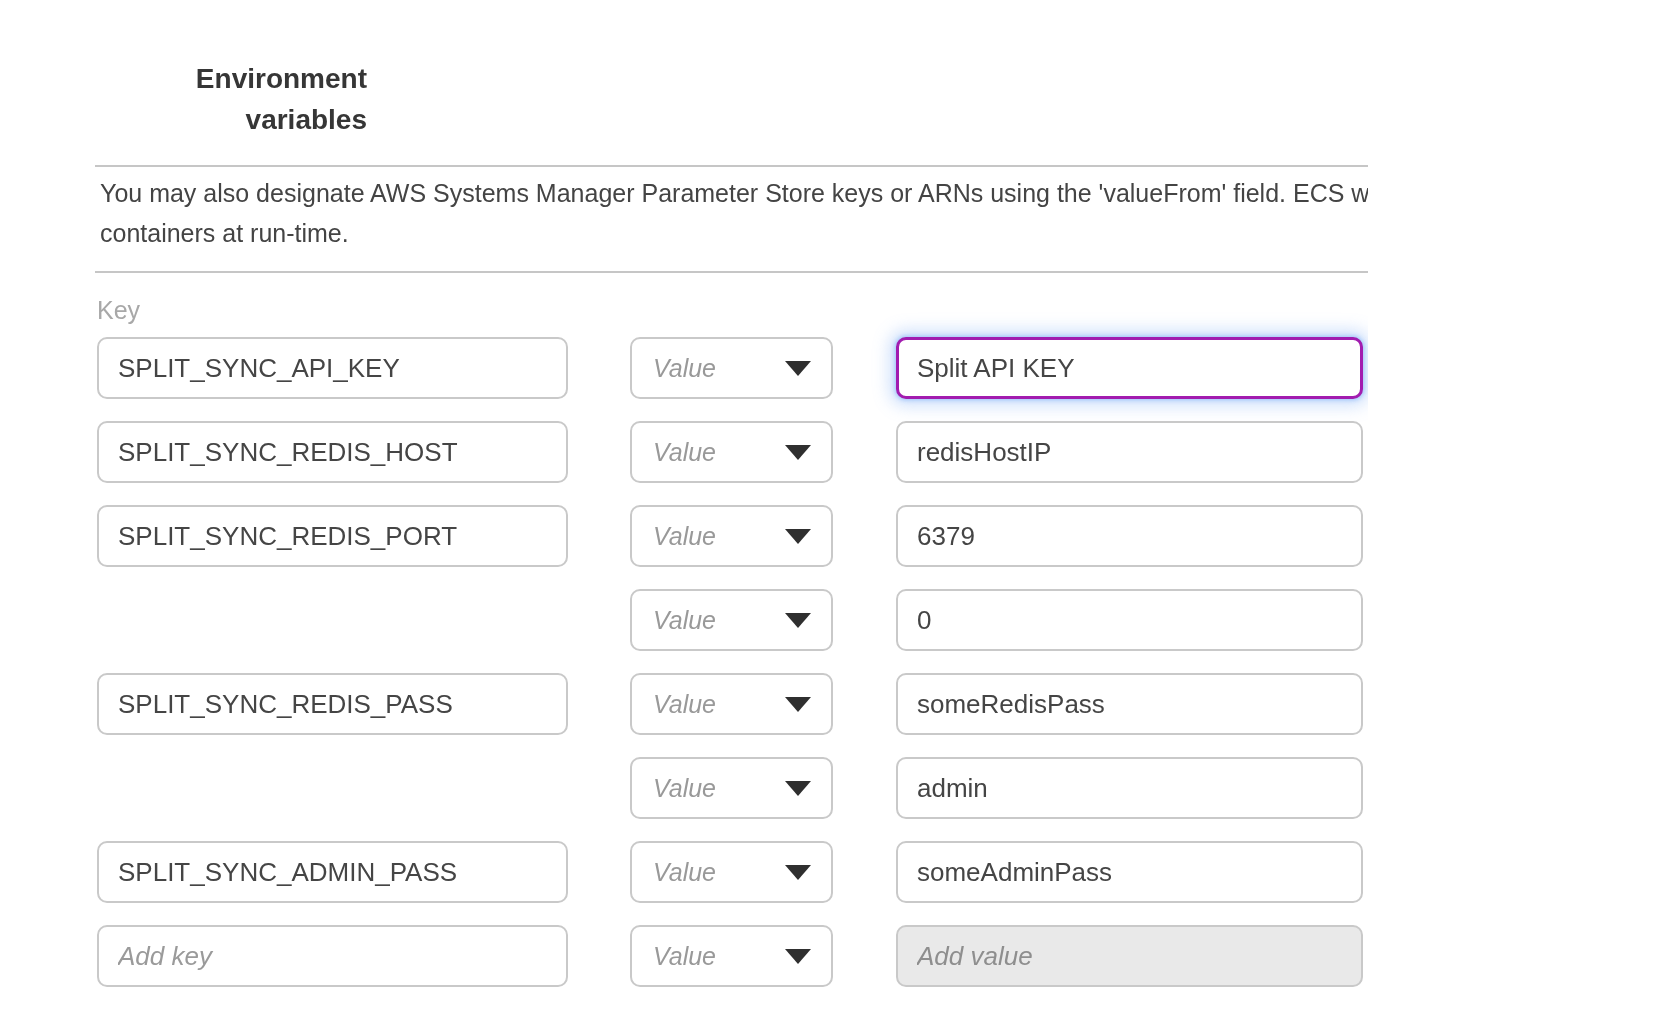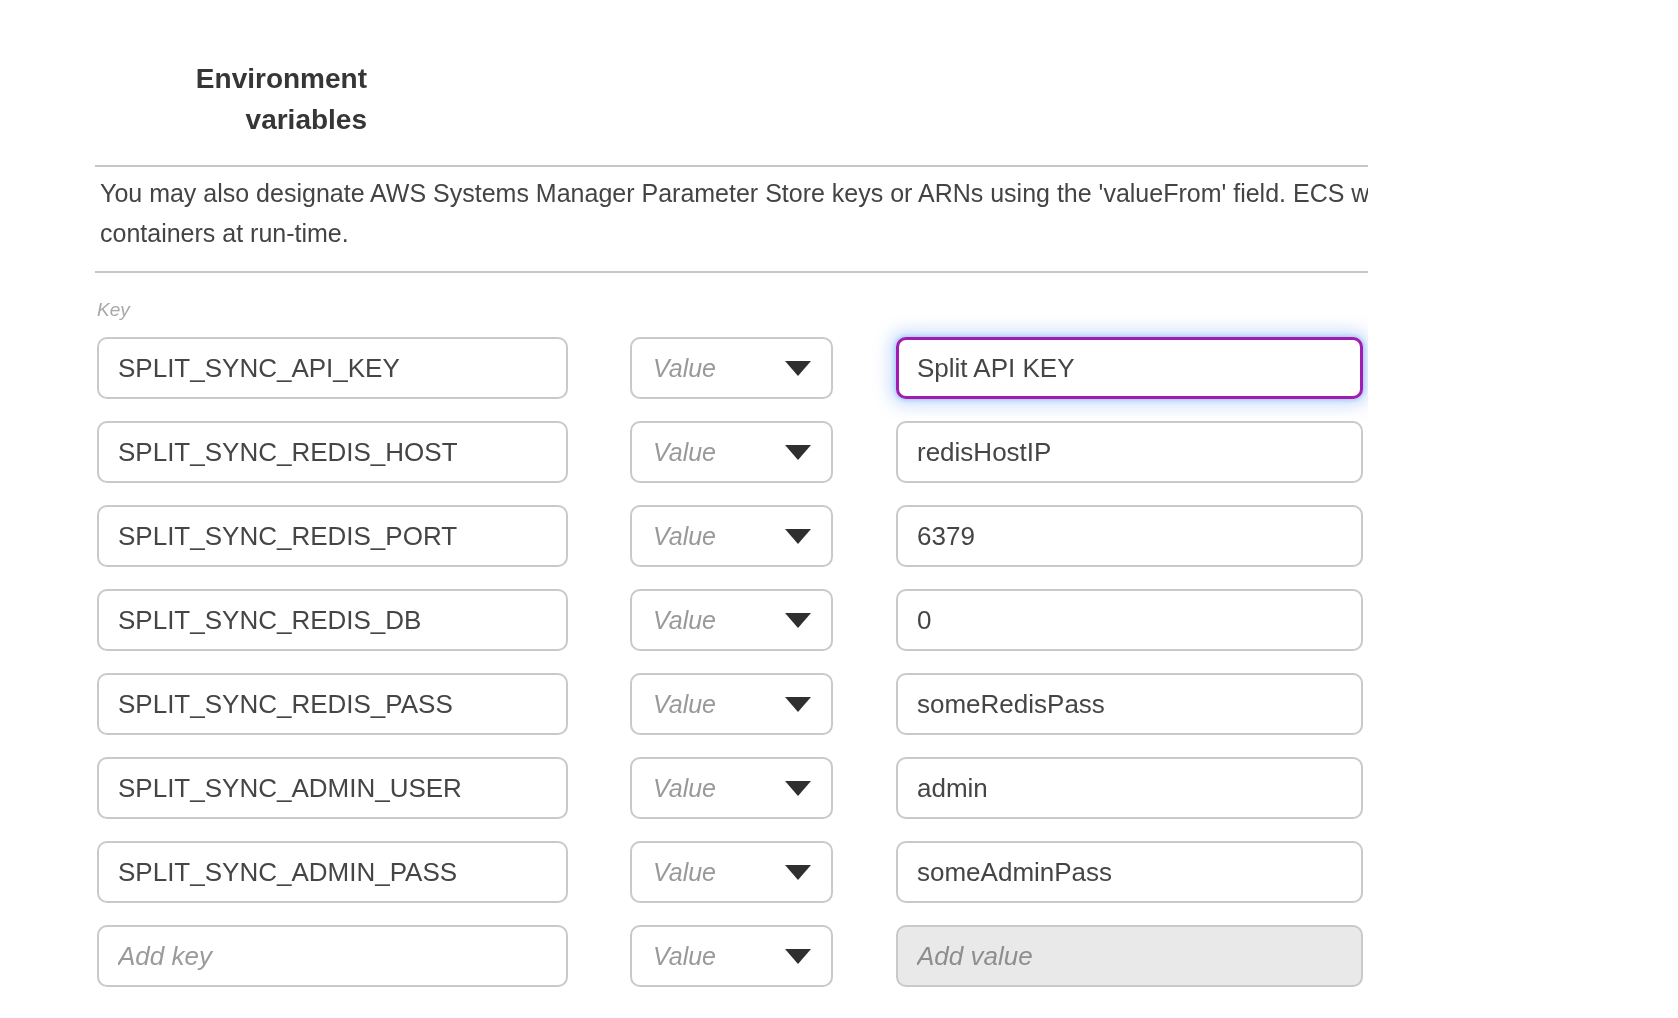--- a/index.html
+++ b/index.html
@@ -43,22 +43,21 @@
     width: 1545px;
     font-size: 25px;
     line-height: 40px;
     color: #444444;
   }
 
   .key-header {
     position: absolute;
     top: 290px;
     left: 97px;
-    font-size: 19px;
-    font-style: italic;
+    font-size: 25px;
     color: #a8a8a8;
     line-height: 40px;
   }
 
   .rows {
     position: absolute;
     top: 337px;
     left: 97px;
     width: 1360px;
   }
@@ -201,21 +200,20 @@
     </div>
     <input class="value-input" type="text" value="6379" style="">
     <button class="delete-btn" type="button">
       <svg width="29" height="29" viewBox="0 0 29 29">
         <circle cx="14.5" cy="14.5" r="14.5" fill="#3a3a3a"></circle>
         <path d="M9.4 9.4 L19.6 19.6 M19.6 9.4 L9.4 19.6" stroke="#ffffff" stroke-width="4.4" stroke-linecap="round"></path>
       </svg>
     </button>
   </div>
       <div class="row">
-    <input class="key-input" type="text" value="SPLIT_SYNC_REDIS_DB" style="">
     <div class="type-dropdown">
       <span class="dd-text">Value</span>
       <span class="dd-caret"></span>
     </div>
     <input class="value-input" type="text" value="0" style="">
     <button class="delete-btn" type="button">
       <svg width="29" height="29" viewBox="0 0 29 29">
         <circle cx="14.5" cy="14.5" r="14.5" fill="#3a3a3a"></circle>
         <path d="M9.4 9.4 L19.6 19.6 M19.6 9.4 L9.4 19.6" stroke="#ffffff" stroke-width="4.4" stroke-linecap="round"></path>
       </svg>
@@ -229,21 +227,20 @@
     </div>
     <input class="value-input" type="text" value="someRedisPass" style="">
     <button class="delete-btn" type="button">
       <svg width="29" height="29" viewBox="0 0 29 29">
         <circle cx="14.5" cy="14.5" r="14.5" fill="#3a3a3a"></circle>
         <path d="M9.4 9.4 L19.6 19.6 M19.6 9.4 L9.4 19.6" stroke="#ffffff" stroke-width="4.4" stroke-linecap="round"></path>
       </svg>
     </button>
   </div>
       <div class="row">
-    <input class="key-input" type="text" value="SPLIT_SYNC_ADMIN_USER" style="">
     <div class="type-dropdown">
       <span class="dd-text">Value</span>
       <span class="dd-caret"></span>
     </div>
     <input class="value-input" type="text" value="admin" style="">
     <button class="delete-btn" type="button">
       <svg width="29" height="29" viewBox="0 0 29 29">
         <circle cx="14.5" cy="14.5" r="14.5" fill="#3a3a3a"></circle>
         <path d="M9.4 9.4 L19.6 19.6 M19.6 9.4 L9.4 19.6" stroke="#ffffff" stroke-width="4.4" stroke-linecap="round"></path>
       </svg>

